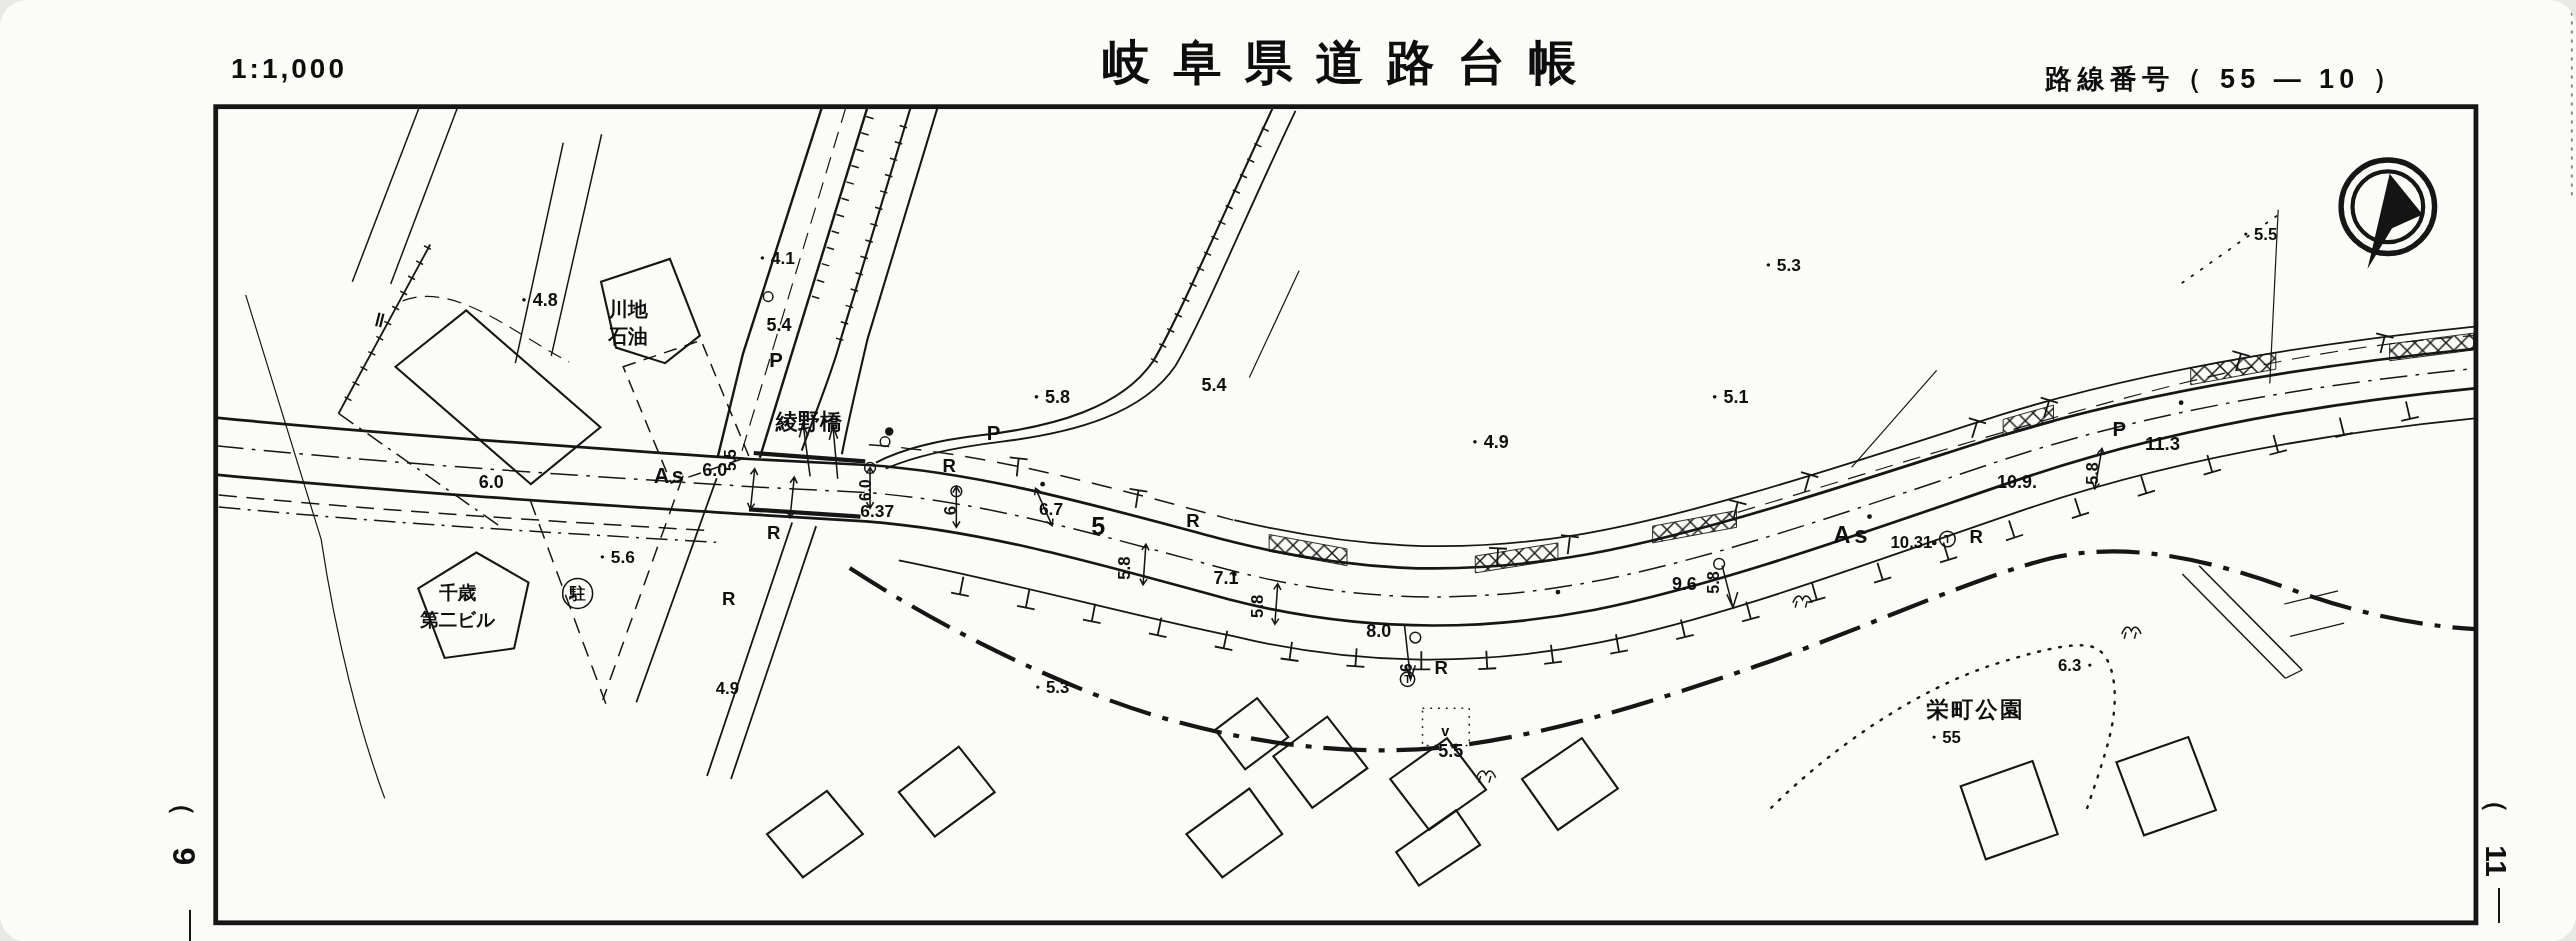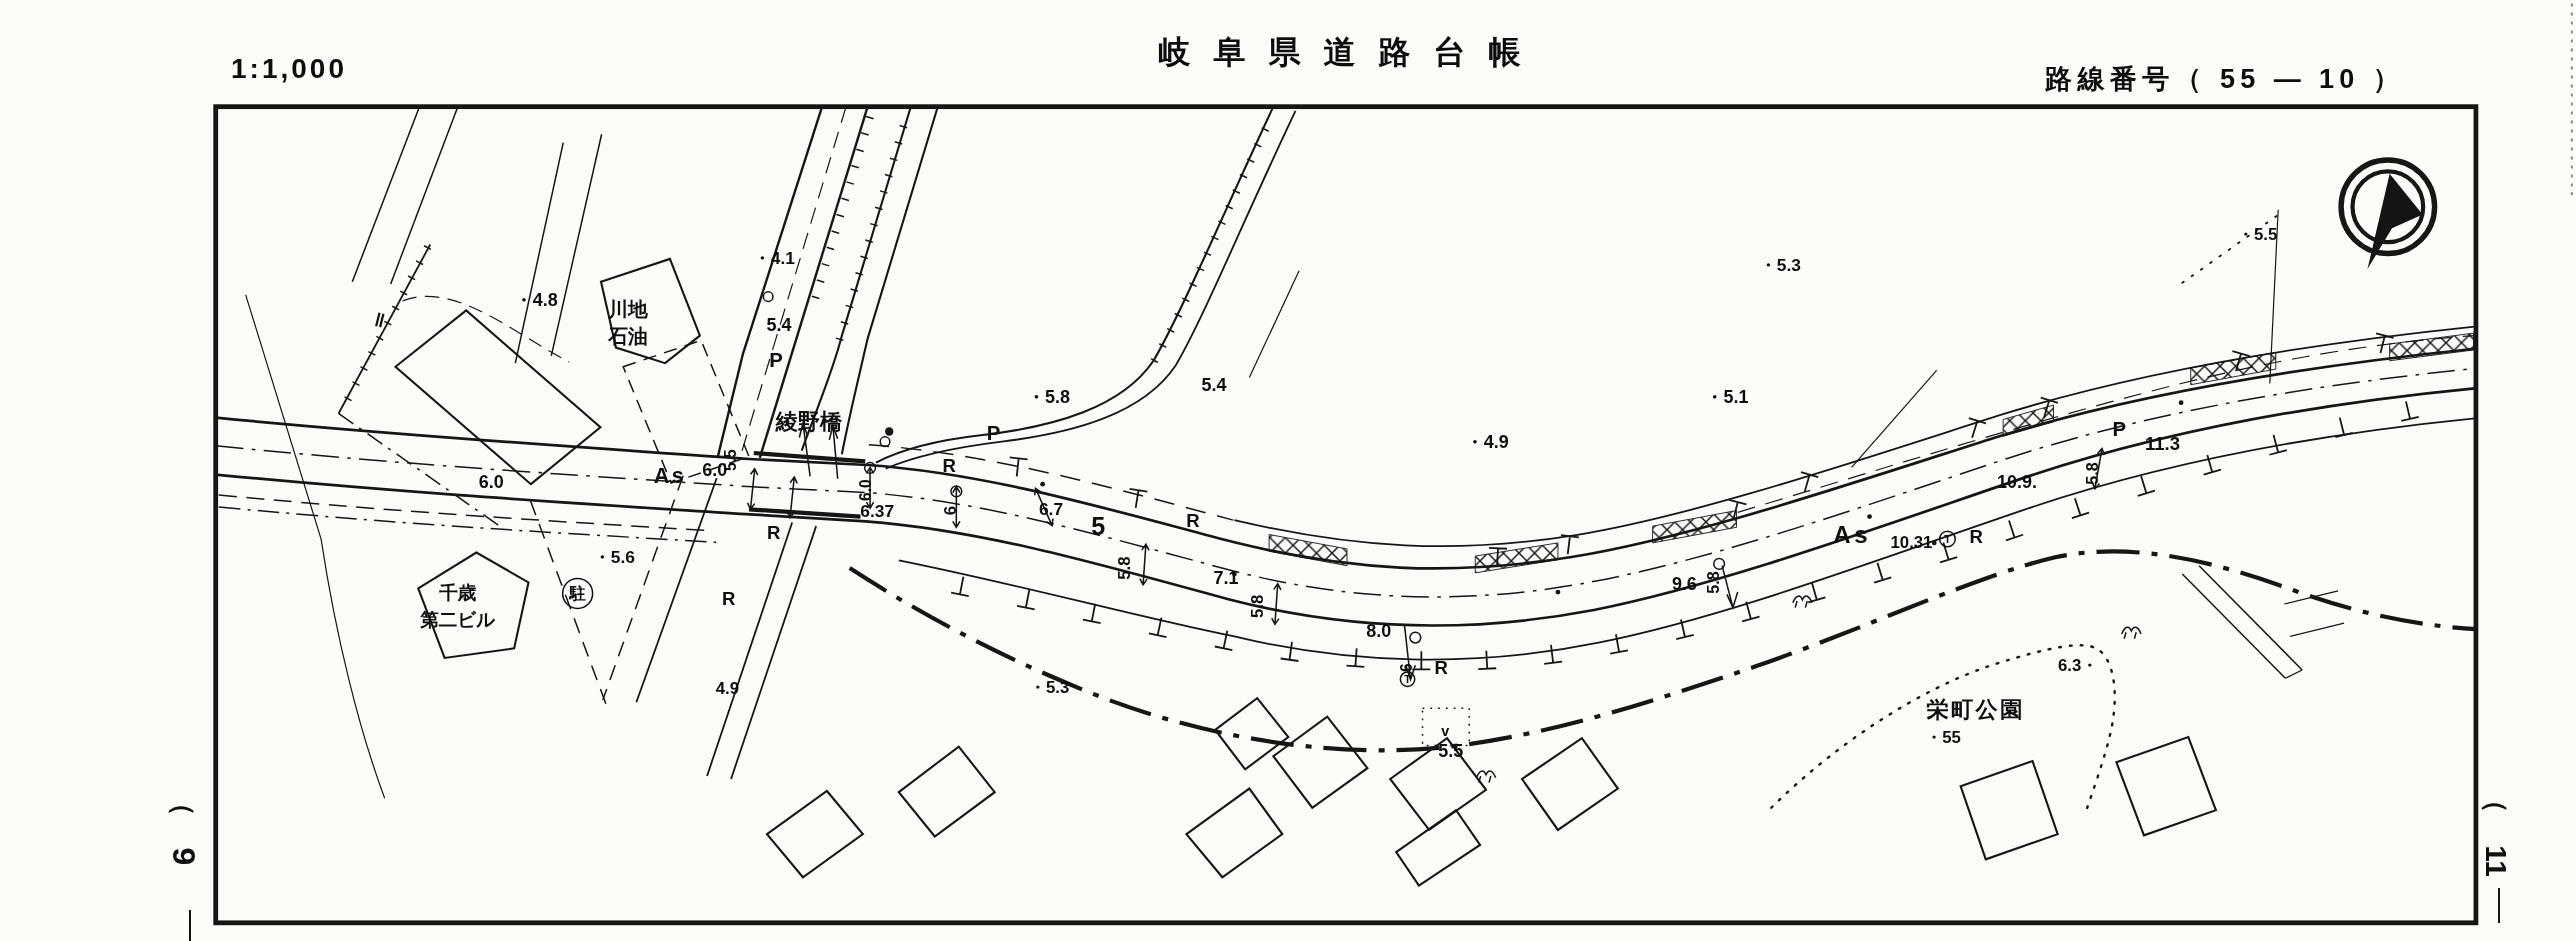--- a/index.html
+++ b/index.html
@@ -1,20 +1,20 @@
 <!DOCTYPE html>
 <html style="font-size:9.6px"><head>
 <meta charset="utf-8">
 <style>
   html,body{margin:0;padding:0;background:#e8e8e4;}
   .page{position:relative;width:2576px;height:942px;background:#fbfbf8;overflow:hidden;
-        font-family:"Liberation Sans","DejaVu Sans",sans-serif;color:#101010;}
+        font-family:"Liberation Sans","DejaVu Sans",sans-serif;color:#101010;border-radius:27px;}
   .hdr{position:absolute;white-space:nowrap;color:#0d0d0d;}
   .scale{left:231px;top:53px;font-size:28px;letter-spacing:3px;font-weight:bold;}
-  .title{left:1351px;top:31px;transform:translateX(-50%);font-size:32px;font-weight:bold;letter-spacing:23px;}
+  .title{left:1351px;top:31px;transform:translateX(-50%);font-size:48px;font-weight:bold;letter-spacing:23px;}
   .route{left:2045px;top:61px;font-size:27px;letter-spacing:5.4px;font-weight:bold;}
   .rot90{transform:rotate(90deg);transform-origin:center;}
   .mark{position:absolute;font-weight:bold;}
   .tick{position:absolute;background:#141414;}
   #map-svg{position:absolute;left:0;top:0;}
   #map-svg text{font-family:"Liberation Sans","DejaVu Sans",sans-serif;fill:#0f0f0f;font-weight:bold;}
   .ln{stroke:#161616;fill:none;}
   .lblc{stroke:#111;fill:none;stroke-width:2.5px;}
 </style>
 </head>

